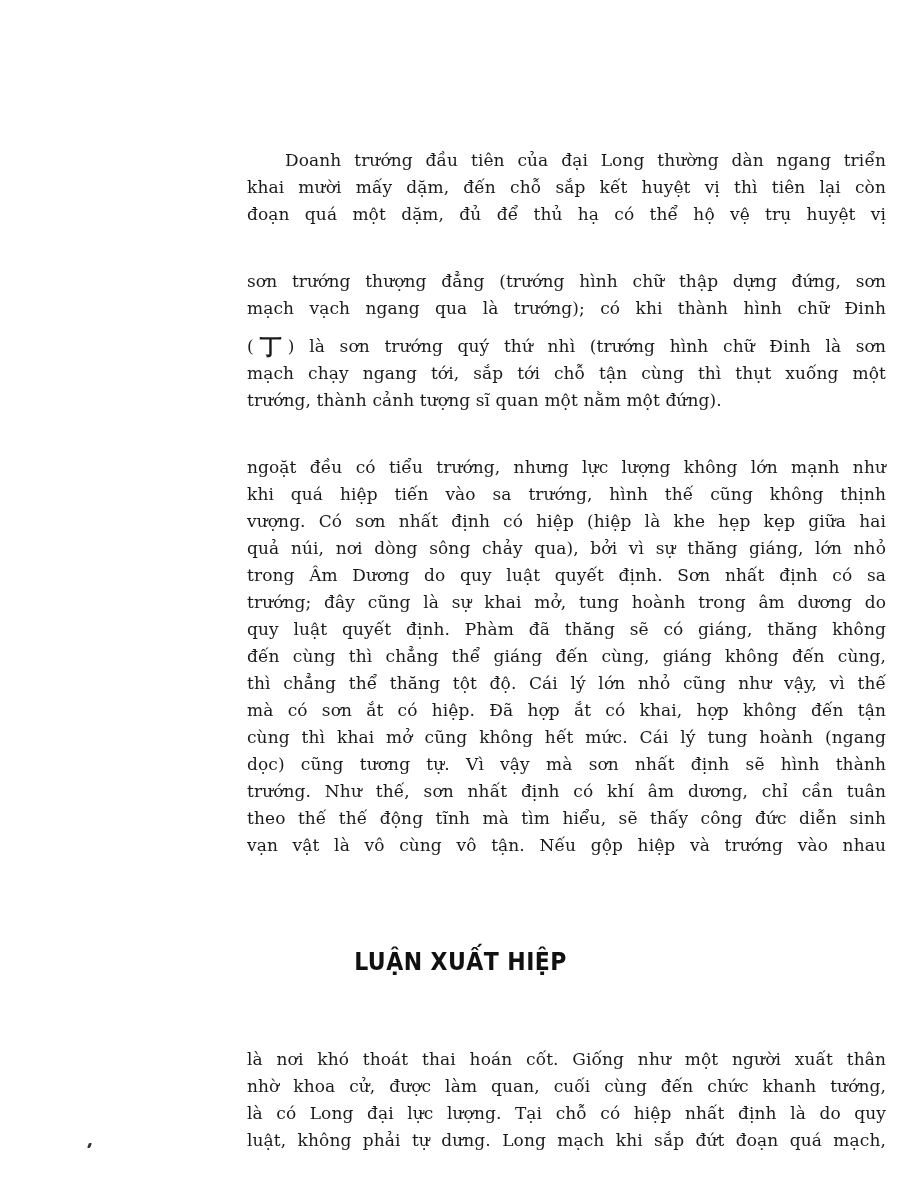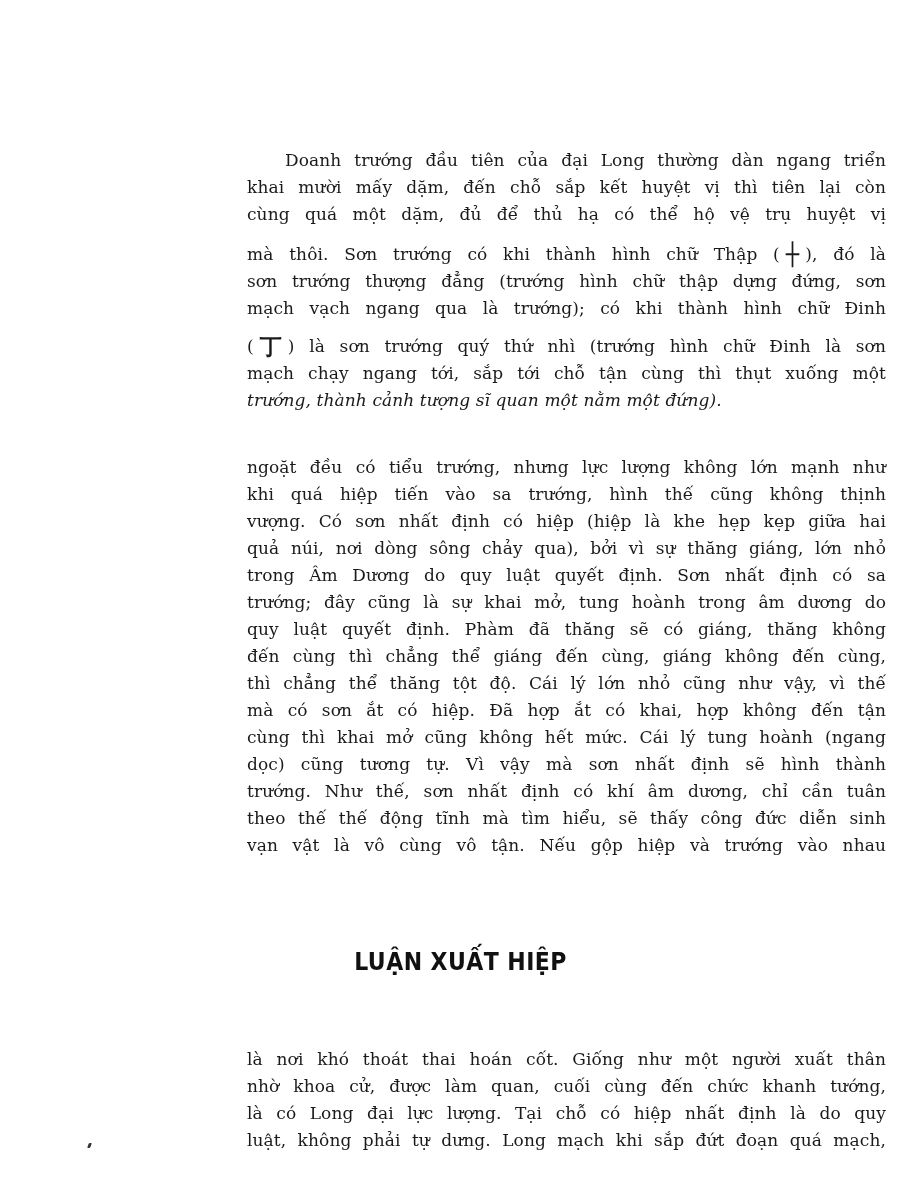--- a/index.html
+++ b/index.html
@@ -10,21 +10,21 @@
   }
   .page { position: absolute; left: 0; top: 17px; width: 921px; height: 1200px; }
   .line {
     position: absolute; left: 247px; width: 639px;
     font-size: 17px; line-height: 26px; height: 26px;
     white-space: nowrap;
     text-align: justify; text-align-last: justify;
     letter-spacing: 0.1px;
   }
   .line.indent { left: 285px; width: 601px; }
-  .line.last { text-align-last: left; font-style: italic; }
+  .line.last { text-align-last: left; }
   .heading {
     position: absolute; left: 0; width: 921px; top: 930px;
     text-align: center;
     font-family: "DejaVu Sans", "Liberation Sans", sans-serif;
     font-weight: bold; font-size: 25px; letter-spacing: 0.5px;
     transform: scaleX(0.88);
     color: #111;
   }
   .glyph {
     display: inline-block; font-family: "DejaVu Sans", sans-serif;
@@ -35,24 +35,21 @@
     background: #333; transform: skewX(-20deg); border-radius: 1px;
   }
 </style>
 </head>
 <body>
 
 <div class="page">
 
   <div class="line indent" style="top:130px">Doanh trướng đầu tiên của đại Long thường dàn ngang triển</div>
   <div class="line" style="top:157px">khai mười mấy dặm, đến chỗ sắp kết huyệt vị thì tiên lại còn</div>
-  <div class="line" style="top:184px">cùng quá một dặm, đủ để thủ hạ có thể hộ vệ trụ huyệt vị</div>
-  <div class="line" style="top:224px">
-    <span>mà thôi. Sơn trướng có khi thành hình chữ Thập (</span><span class="glyph">┼</span><span>), đó là</span>
-  </div>
+  <div class="line" style="top:184px">đoạn quá một dặm, đủ để thủ hạ có thể hộ vệ trụ huyệt vị</div>
   <div class="line" style="top:251px">sơn trướng thượng đẳng (trướng hình chữ thập dựng đứng, sơn</div>
   <div class="line" style="top:278px">mạch vạch ngang qua là trướng); có khi thành hình chữ Đinh</div>
   <div class="line" style="top:316px">
     <span>(</span><span class="glyph">丁</span><span>) là sơn trướng quý thứ nhì (trướng hình chữ Đinh là sơn</span>
   </div>
   <div class="line" style="top:343px">mạch chạy ngang tới, sắp tới chỗ tận cùng thì thụt xuống một</div>
   <div class="line last" style="top:370px">trướng, thành cảnh tượng sĩ quan một nằm một đứng).</div>
 
   <div class="line" style="top:437px">ngoặt đều có tiểu trướng, nhưng lực lượng không lớn mạnh như</div>
   <div class="line" style="top:464px">khi quá hiệp tiến vào sa trướng, hình thế cũng không thịnh</div>

